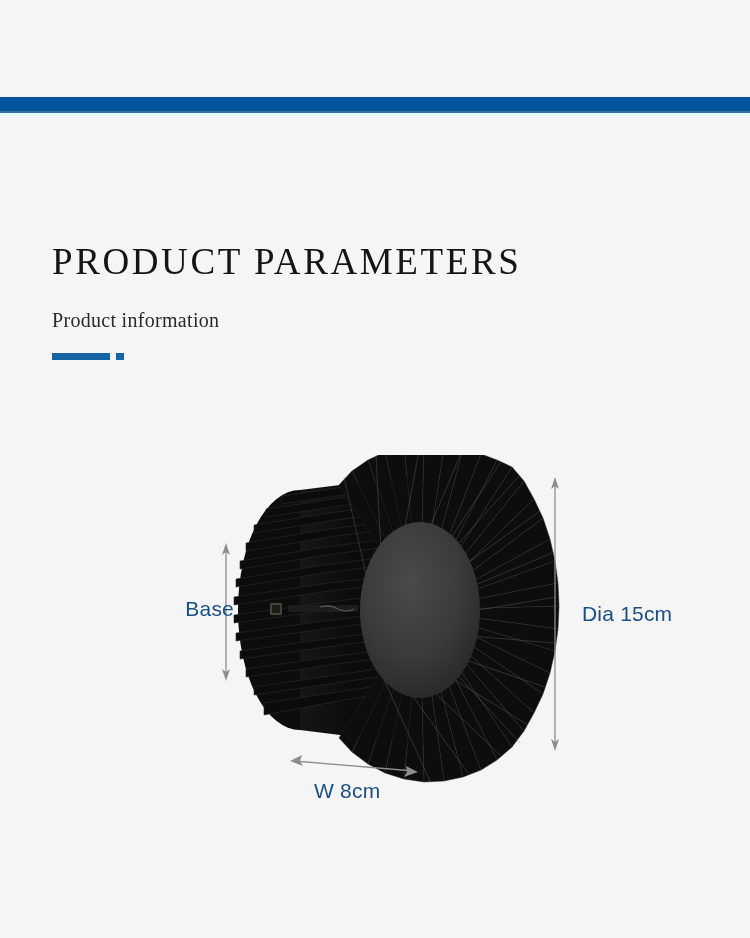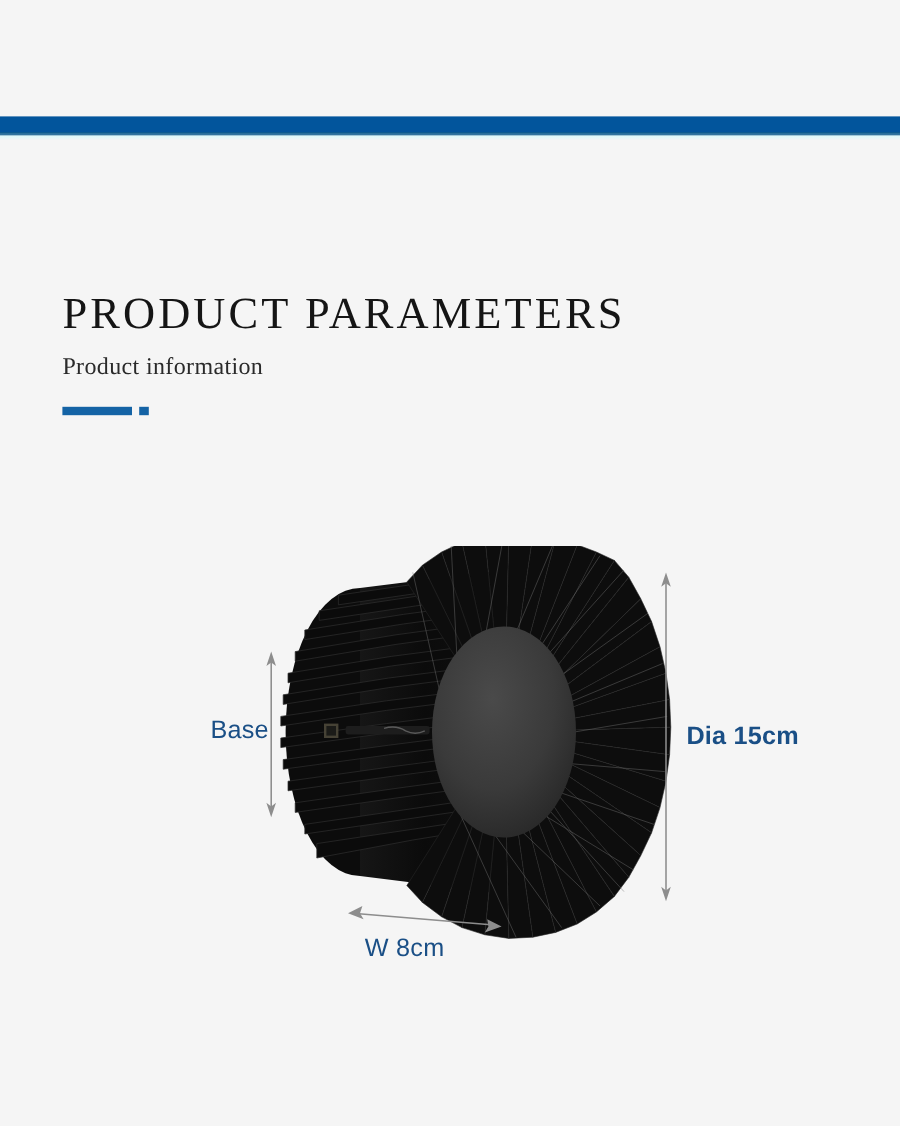--- a/index.html
+++ b/index.html
@@ -56,21 +56,21 @@
   }
   .heading-title {
     font-size: 37px;
     line-height: 44px;
     font-weight: 300;
     letter-spacing: 2.6px;
     color: #151515;
     white-space: nowrap;
   }
   .heading-sub {
-    margin-top: 9px;
+    margin-top: 23px;
     font-size: 20px;
     line-height: 26px;
     font-weight: 300;
     letter-spacing: .3px;
     color: #2a2a2a;
   }
   .rule-row {
     margin-top: 20px;
     display: flex;
     align-items: center;
@@ -99,31 +99,31 @@
     display: block;
   }
 
   .dim-label {
     position: absolute;
     color: #1a4f86;
     font-size: 21px;
     line-height: 27px;
     letter-spacing: .2px;
     white-space: nowrap;
+    padding-left: 10px;
   }
   .dim-left {
     left: 0;
     top: 595px;
     width: 224px;
     text-align: right;
   }
   .dim-right {
     left: 572px;
     top: 600px;
-    font-weight: bold;
   }
   .dim-bottom {
     left: 304px;
     top: 777px;
     text-align: right;
   }
 </style>
 </head>
 <body>
 

